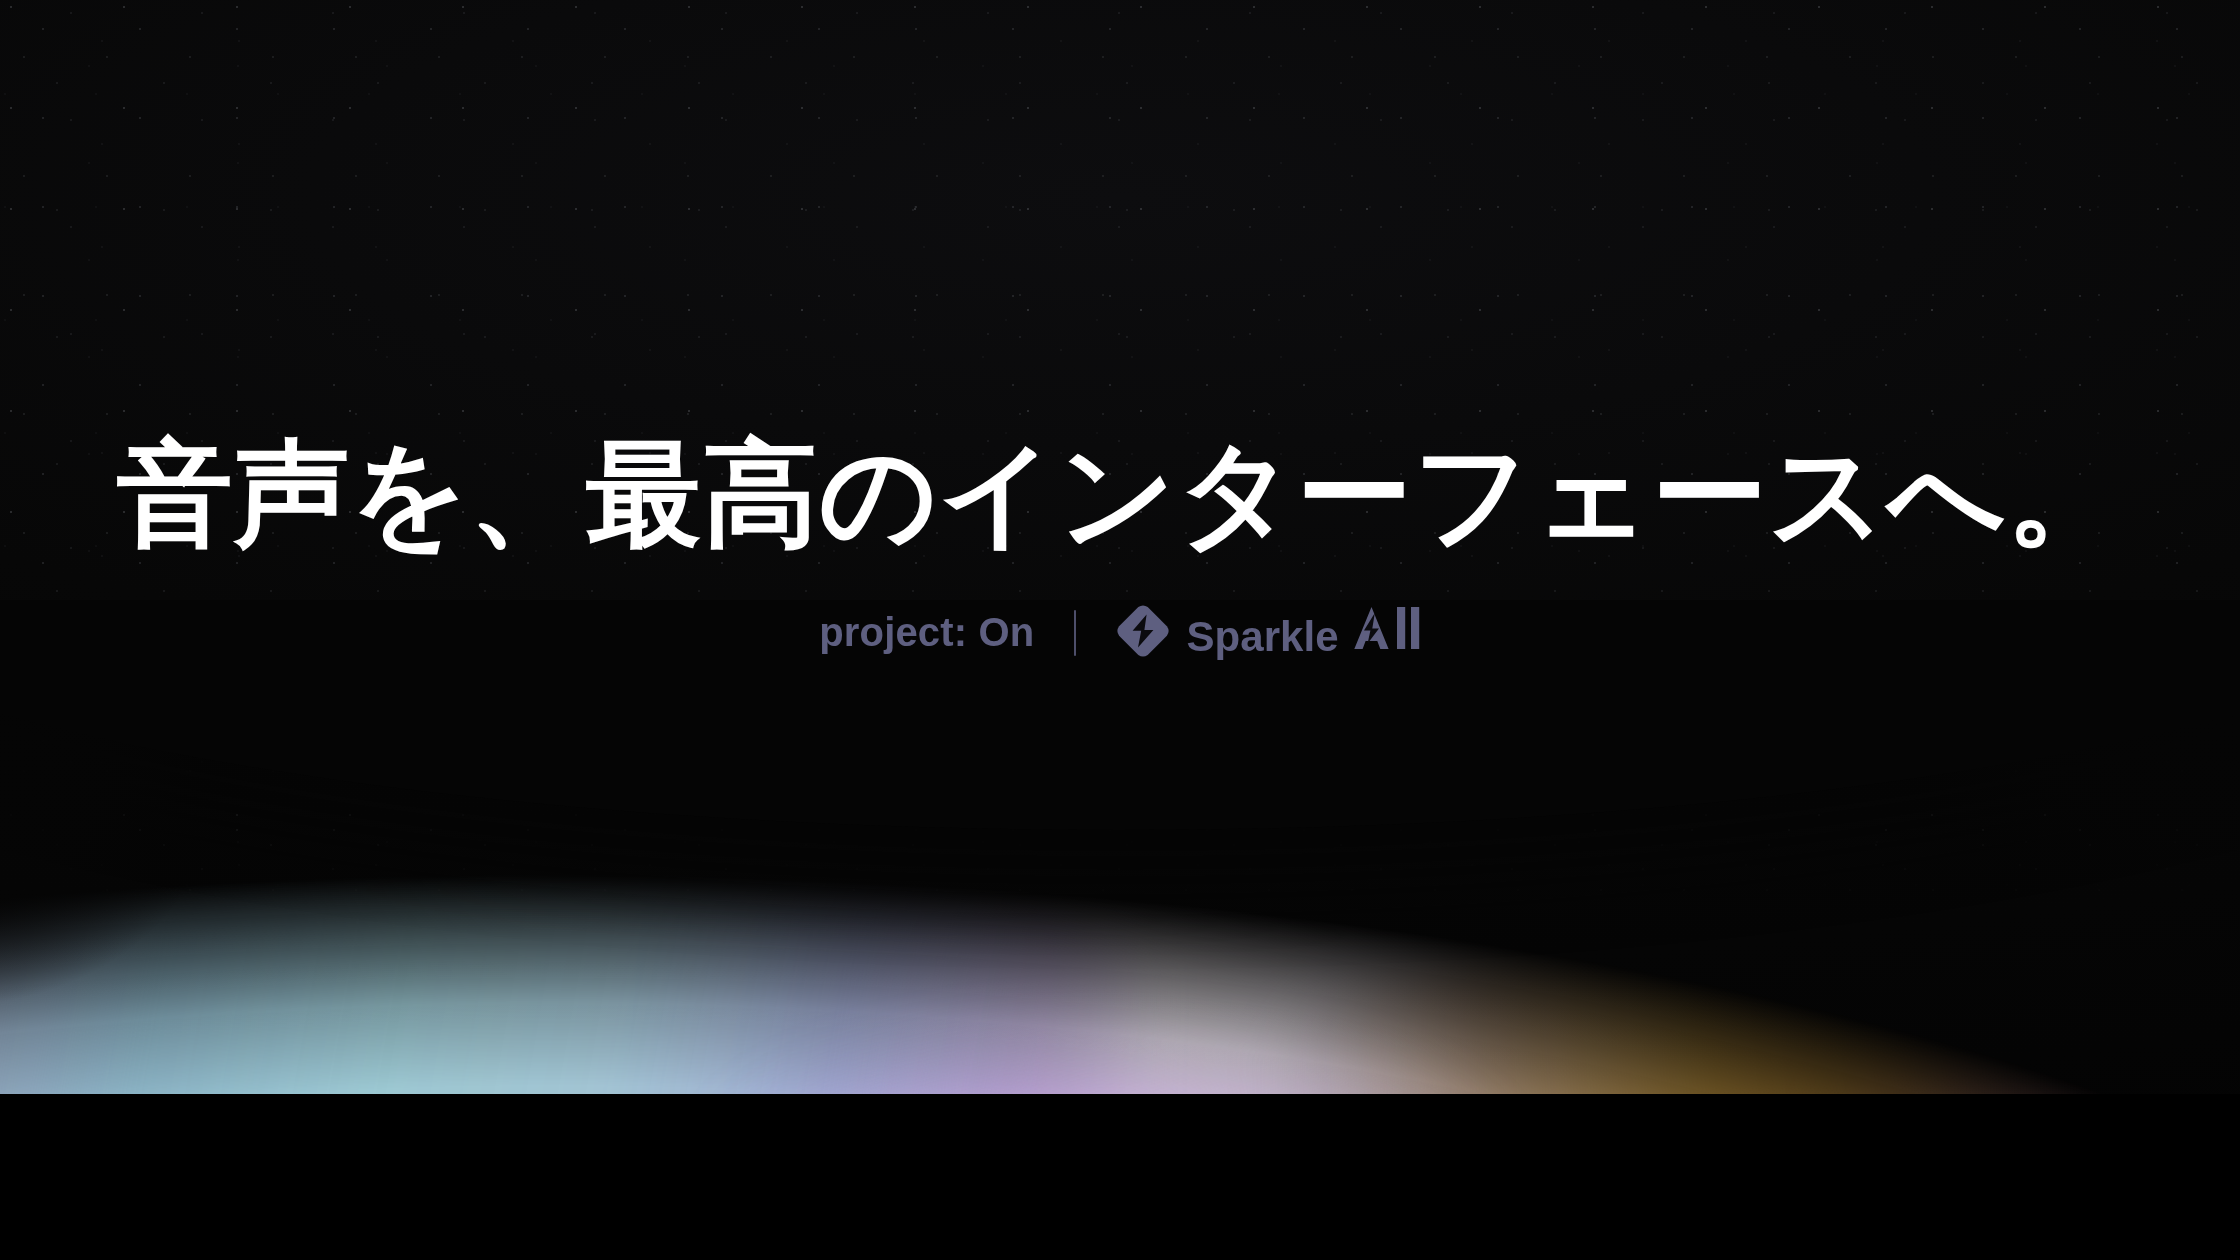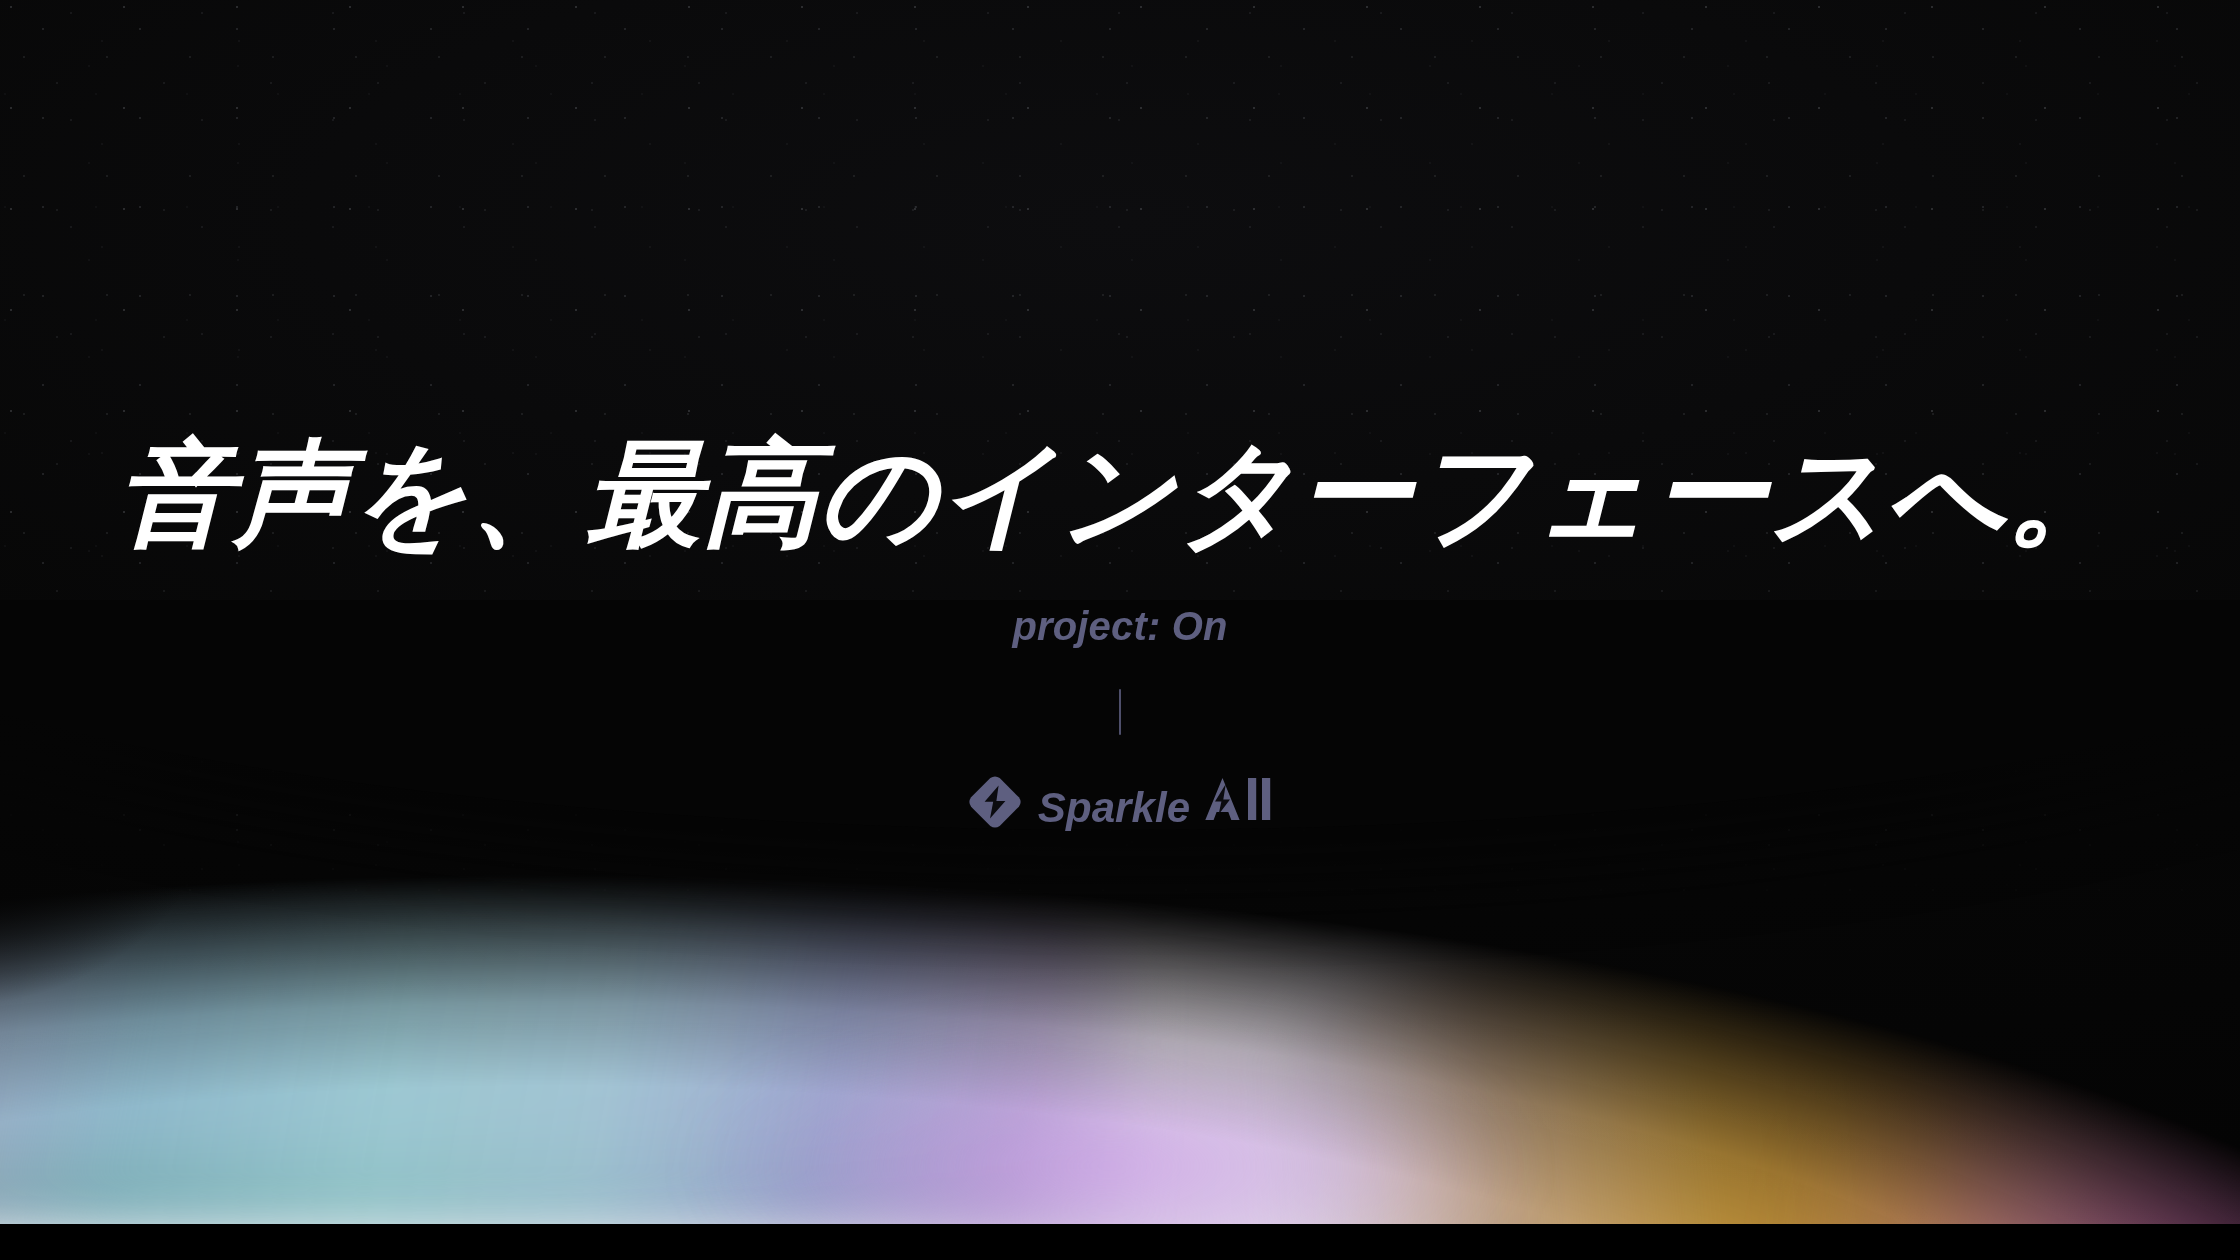--- a/index.html
+++ b/index.html
@@ -7,24 +7,23 @@
     padding: 0;
     background: #000;
   }
   body {
     font-family: "Liberation Sans", sans-serif;
   }
 
   .stage {
     position: relative;
     width: 2240px;
-    height: 1224px;
+    height: 1094px;
     overflow: hidden;
     background: #060606;
-    font-style: italic;
   }
 
   
   .backdrop {
     position: absolute;
     inset: 0;
     background:
       radial-gradient(150% 95% at 50% 18%, #0d0d0f 0%, #070707 48%, #030303 100%);
   }
   .grain {
@@ -208,21 +207,20 @@
     white-space: nowrap;
   }
 
   .meta-row {
     margin-top: 44px;
     display: flex;
     align-items: center;
     justify-content: center;
     gap: 40px;
     color: #5e5f80;
-    flex-direction: column;
   }
   .project-tag {
     font-size: 40px;
     font-weight: 600;
     letter-spacing: .004em;
     color: #5e5f80;
     white-space: nowrap;
   }
   .meta-divider {
     width: 2px;

